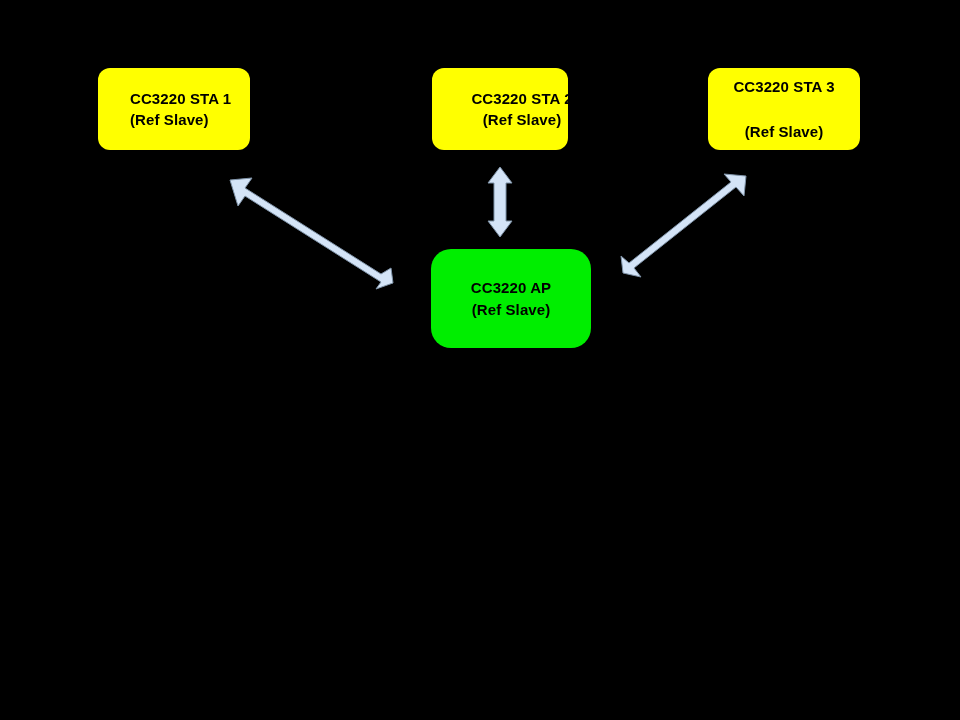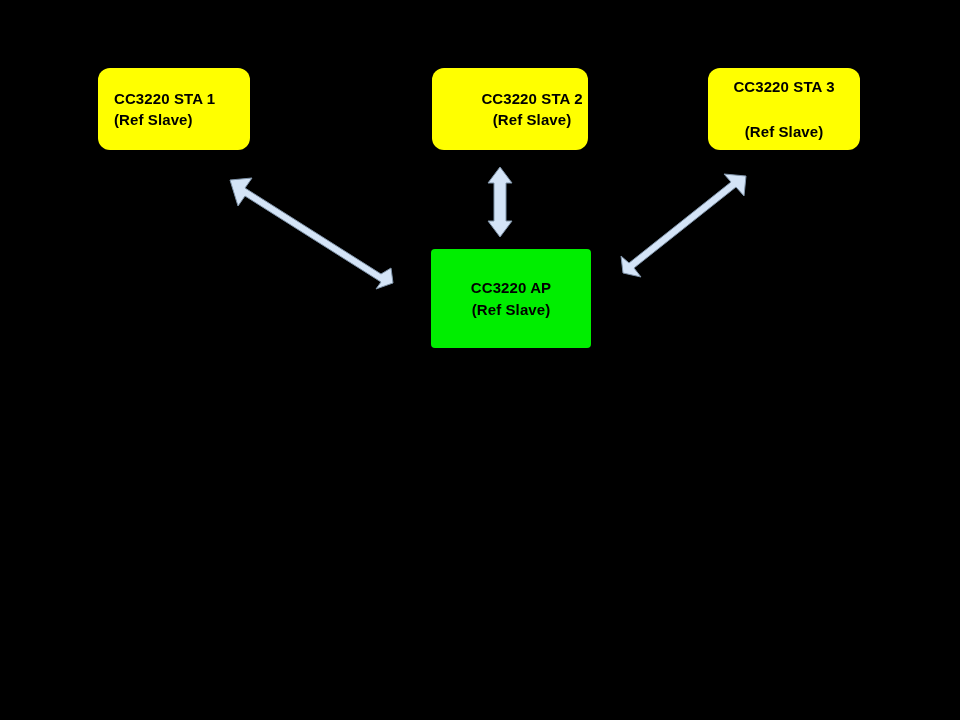--- a/index.html
+++ b/index.html
@@ -35,21 +35,21 @@
   .node-box .line {
     display: block;
     white-space: pre;
   }
   .sta-box {
     background: #FFFF00;
     border-radius: 12px;
   }
   .ap-box {
     background: #00EE00;
-    border-radius: 4px;
+    border-radius: 20px;
     align-items: center;
     text-align: center;
   }
   .align-left  { align-items: flex-start; text-align: left; }
   .align-center{ align-items: center;     text-align: center; }
 
   .arrow-layer {
     position: absolute;
     left: 0;
     top: 0;
@@ -77,26 +77,26 @@
 
     <g>
       <polygon class="arrow-shape" points="500,167 512,183 506,183 506,221 512,221 500,237 488,221 494,221 494,183 488,183"></polygon>
     </g>
 
     <g>
       <polygon class="arrow-shape" points="746,176 744,196 736,187 634,268 641,277 623,273 621,256 629,263 731,182 724,174"></polygon>
     </g>
   </svg>
 
-  <div class="node-box sta-box align-left" style="left:98px; top:68px; width:152px; height:82px; padding-left:16px;">
+  <div class="node-box sta-box align-left" style="left:98px; top:68px; width:152px; height:82px; padding-left:32px;">
     <span class="line">CC3220 STA 1</span>
     <span class="line">(Ref Slave)</span>
   </div>
 
-  <div class="node-box sta-box align-center" style="left:432px; top:68px; width:156px; height:82px;padding-left:44px;">
+  <div class="node-box sta-box align-center" style="left:432px; top:68px; width:136px; height:82px;padding-left:44px;">
     <span class="line">CC3220 STA 2</span>
     <span class="line">(Ref Slave)</span>
   </div>
 
   <div class="node-box sta-box align-center" style="left:708px; top:68px; width:152px; height:82px;gap:24px;">
     <span class="line">CC3220 STA 3</span>
     <span class="line">(Ref Slave)</span>
   </div>
 
   <div class="node-box ap-box" style="left:431px; top:249px; width:160px; height:99px;">

